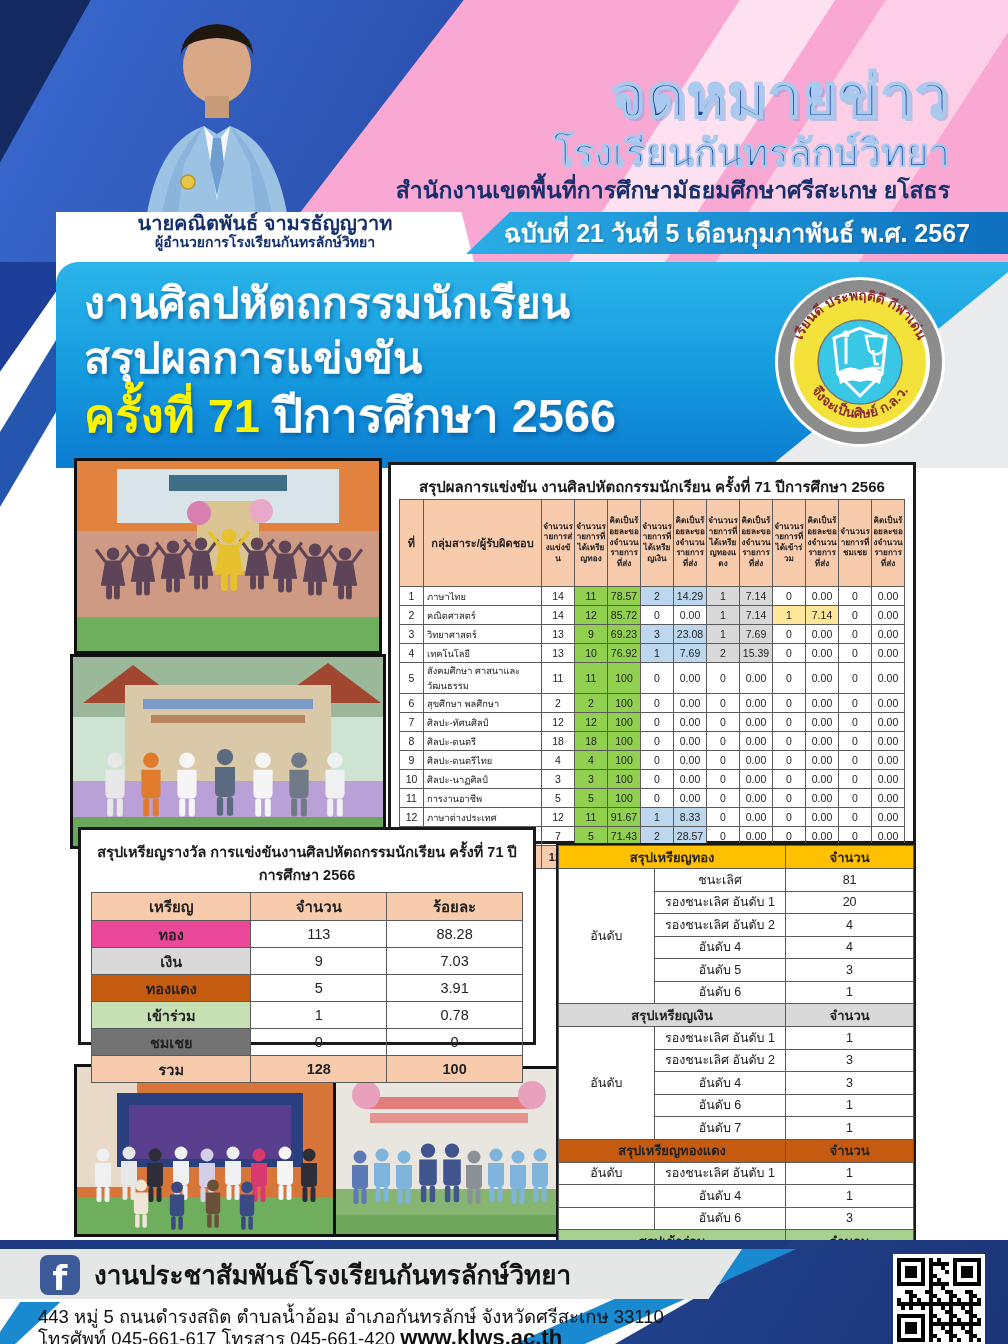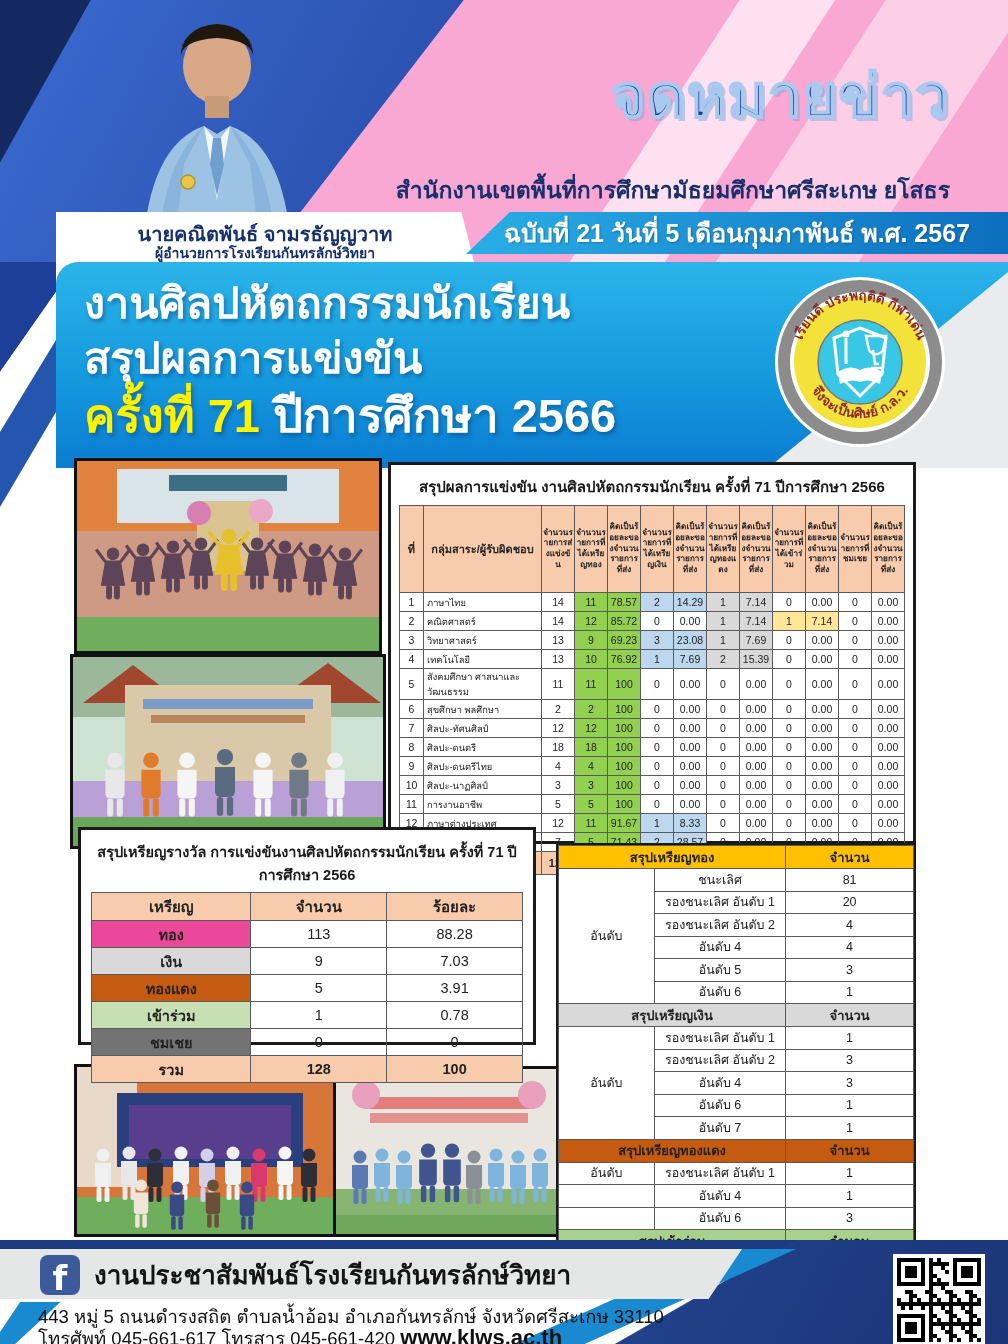--- a/index.html
+++ b/index.html
@@ -10,21 +10,21 @@
   .header-blue{position:absolute;inset:0;background:linear-gradient(118deg,#3a6ad0 0%,#2a50ad 45%,#16306e 100%);clip-path:polygon(0 0,46% 0,26% 100%,0 100%);}
   .header-blue-dark{position:absolute;inset:0;background:#14295f;clip-path:polygon(0 0,9% 0,0 62%);}
   .header-stripe1,.header-stripe2{position:absolute;top:-80px;width:80px;height:460px;background:rgba(255,255,255,.65);transform:rotate(33deg);}
   .header-stripe1{left:650px;}
   .header-stripe2{left:800px;width:120px;background:rgba(255,255,255,.45);}
   .newsletter-title{position:absolute;right:58px;top:48px;font-size:60px;font-weight:800;color:#1d3e92;letter-spacing:1px;-webkit-text-stroke:2px #a9c9ee;text-shadow:3px 3px 0 rgba(120,160,215,.45);}
   .school-name{position:absolute;right:58px;top:122px;font-size:38px;font-weight:800;color:#1d3e92;-webkit-text-stroke:1px #a9c9ee;}
   .district-line{position:absolute;right:58px;top:172px;font-size:23px;font-weight:700;color:#17306b;}
   .issue-banner{position:absolute;left:466px;top:212px;width:542px;height:42px;background:linear-gradient(90deg,#2aaee6,#0d6fbe);clip-path:polygon(44px 0,100% 0,100% 100%,0 100%);display:flex;align-items:center;justify-content:center;}
   .issue-banner span{color:#fff;font-size:25px;font-weight:800;text-shadow:1px 1px 2px rgba(0,0,0,.25);}
-  .name-plate{position:absolute;left:56px;top:212px;width:418px;height:50px;background:#ffffff;clip-path:polygon(0 0,97% 0,100% 100%,0 100%);display:flex;flex-direction:column;align-items:center;justify-content:flex-end;box-shadow:0 2px 4px rgba(0,0,0,.2);}
+  .name-plate{position:absolute;left:56px;top:212px;width:418px;height:50px;background:#ffffff;clip-path:polygon(0 0,97% 0,100% 100%,0 100%);display:flex;flex-direction:column;align-items:center;justify-content:flex-start;box-shadow:0 2px 4px rgba(0,0,0,.2);}
   .director-name{font-size:20px;font-weight:800;color:#16306e;line-height:1.1;}
   .director-title{font-size:14px;font-weight:700;color:#16306e;line-height:1.2;}
   .portrait{position:absolute;left:112px;top:14px;width:210px;height:250px;}
 
   
   .band{position:absolute;left:56px;top:262px;right:0;height:206px;}
   .band-blue{position:absolute;inset:0;background:linear-gradient(180deg,#2bb4e9 0%,#159ade 55%,#0b7cd1 100%);border-radius:22px 0 0 0;}
   .band-cut{position:absolute;top:10px;right:0;width:240px;height:196px;background:#e9ebec;clip-path:polygon(100% 0,100% 100%,0 100%);}
   .band-topstrip{position:absolute;top:0;right:0;width:240px;height:10px;background:#2bb4e9;}
   .band-text{position:absolute;left:28px;top:14px;line-height:1.28;}
@@ -40,21 +40,21 @@
   
   .photo{position:absolute;border:3px solid #101010;overflow:hidden;background:#cfd4d8;}
   #photo-dancers{left:74px;top:458px;width:302px;height:190px;}
   #photo-group-pavilion{left:70px;top:654px;width:310px;height:189px;}
   #photo-group-stage{left:74px;top:1064px;width:256px;height:167px;}
   #photo-group-wall{left:333px;top:1066px;width:225px;height:165px;}
   .photo svg{display:block;width:100%;height:100%;}
 
   
   .results-box{position:absolute;left:388px;top:462px;width:528px;height:382px;border:3px solid #1a1a1a;background:#fff;box-sizing:border-box;padding:6px 8px;}
-  .results-title{text-align:center;font-size:15px;font-weight:600;color:#1a1a1a;margin:4px 0 6px 0;}
+  .results-title{text-align:center;font-size:15px;font-weight:600;color:#1a1a1a;margin:4px 0 0 0;}
   table{border-collapse:collapse;width:100%;table-layout:fixed;}
   td,th{border:1px solid #5a5a5a;padding:0 1px;text-align:center;overflow:hidden;}
   .results-table th{background:#f8cbad;font-weight:600;font-size:8.2px;line-height:1.3;word-break:break-all;height:86px;vertical-align:middle;color:#222;}
   .results-table th.big{font-size:11px;word-break:normal;}
   .results-table td{font-size:10.5px;height:18px;color:#222;}
   .results-table td.subj{text-align:left;padding-left:3px;font-size:9.3px;}
   .c-green{background:#92d050;}
   .c-blue{background:#bdd7ee;}
   .c-gray{background:#d9d9d9;}
   .c-yellow{background:#ffe699;}
@@ -128,20 +128,21 @@
         <path d="M30,250 Q34,132 92,112 L105,120 L118,112 Q176,132 180,250 Z" fill="#9cc3e4"></path>
         <path d="M92,112 L105,128 L118,112 L112,146 L105,186 L98,146 Z" fill="#f4f7fa"></path>
         <path d="M101,124 L109,124 L112,150 L105,182 L98,150 Z" fill="#6f9fd0"></path>
         <path d="M92,112 L72,150 L60,250 L46,250 Q48,150 92,112 Z" fill="#8ab4dc"></path>
         <path d="M118,112 L138,150 L150,250 L164,250 Q162,150 118,112 Z" fill="#8ab4dc"></path>
         <circle cx="76" cy="168" r="7" fill="#e8c64a" stroke="#b89427" stroke-width="1.5"></circle>
       </svg>
     </div>
 
     <div class="newsletter-title">จดหมายข่าว</div>
+    <div class="school-name">โรงเรียนกันทรลักษ์วิทยา</div>
     <div class="district-line">สำนักงานเขตพื้นที่การศึกษามัธยมศึกษาศรีสะเกษ  ยโสธร</div>
 
     <div class="name-plate">
       <div class="director-name">นายคณิตพันธ์ จามรธัญญวาท</div>
       <div class="director-title">ผู้อำนวยการโรงเรียนกันทรลักษ์วิทยา</div>
     </div>
 
     <div class="issue-banner">
       <span>ฉบับที่ 21 วันที่ 5 เดือนกุมภาพันธ์ พ.ศ. 2567</span>
     </div>

